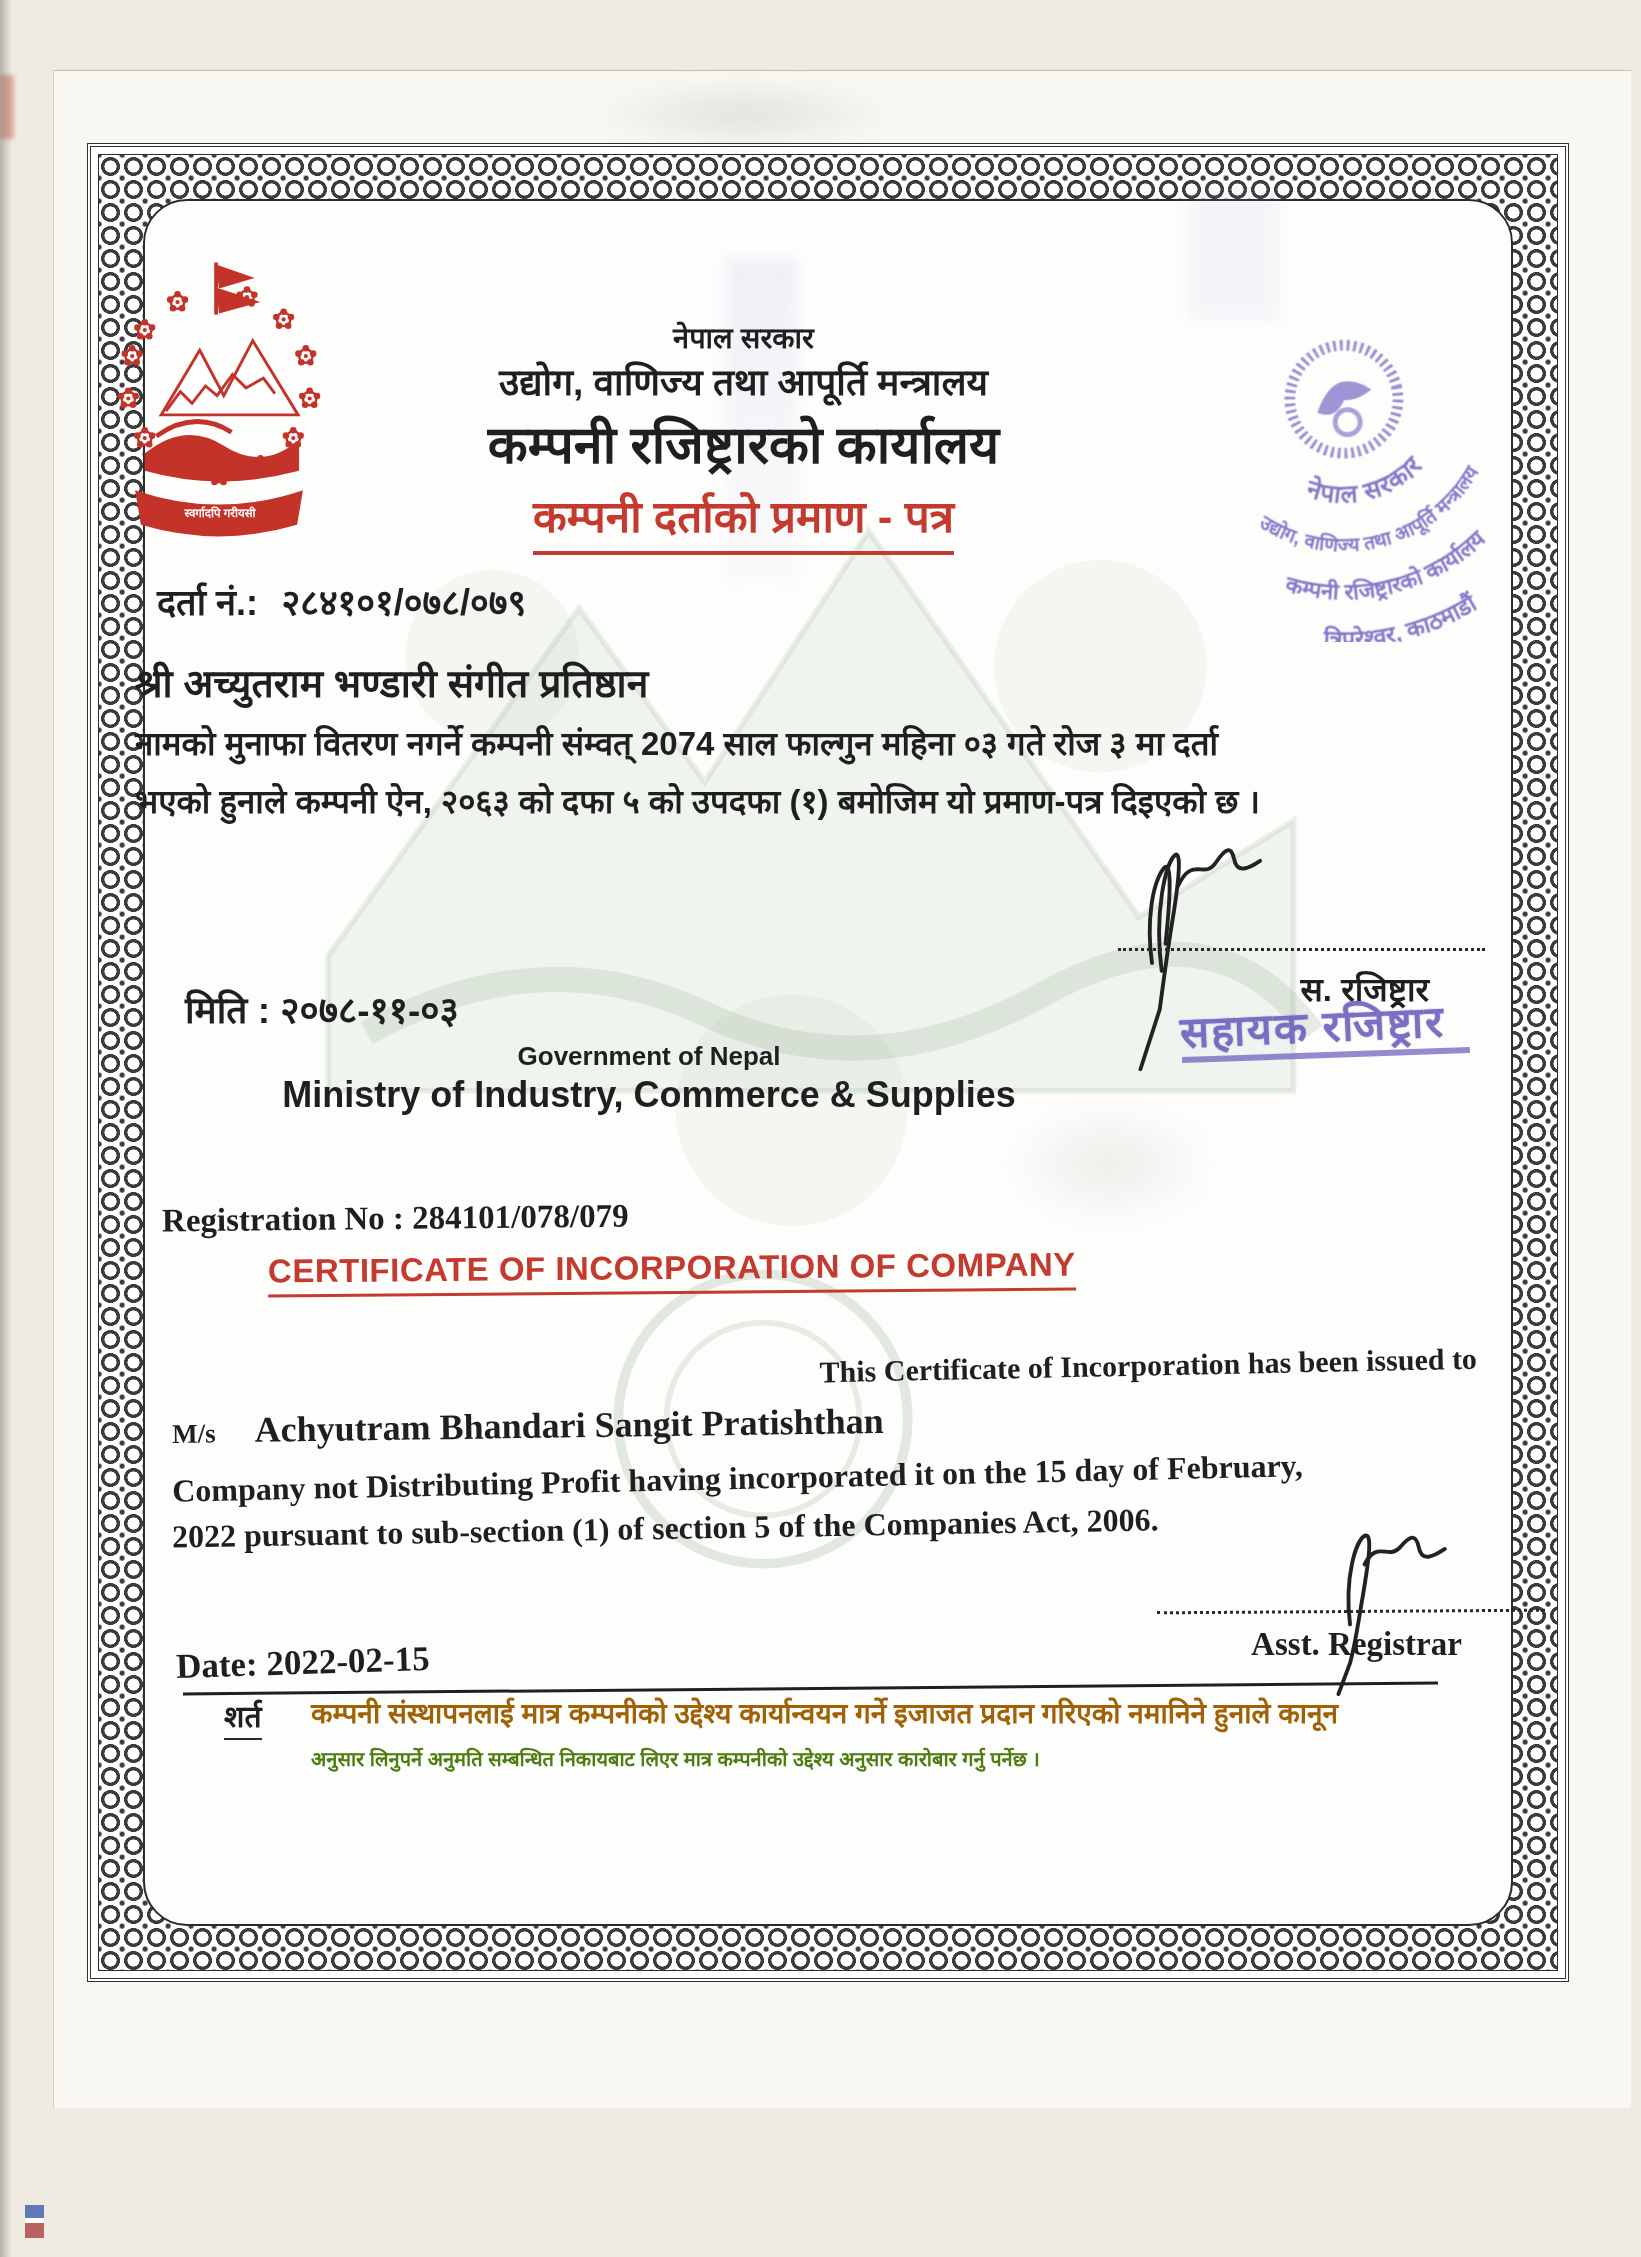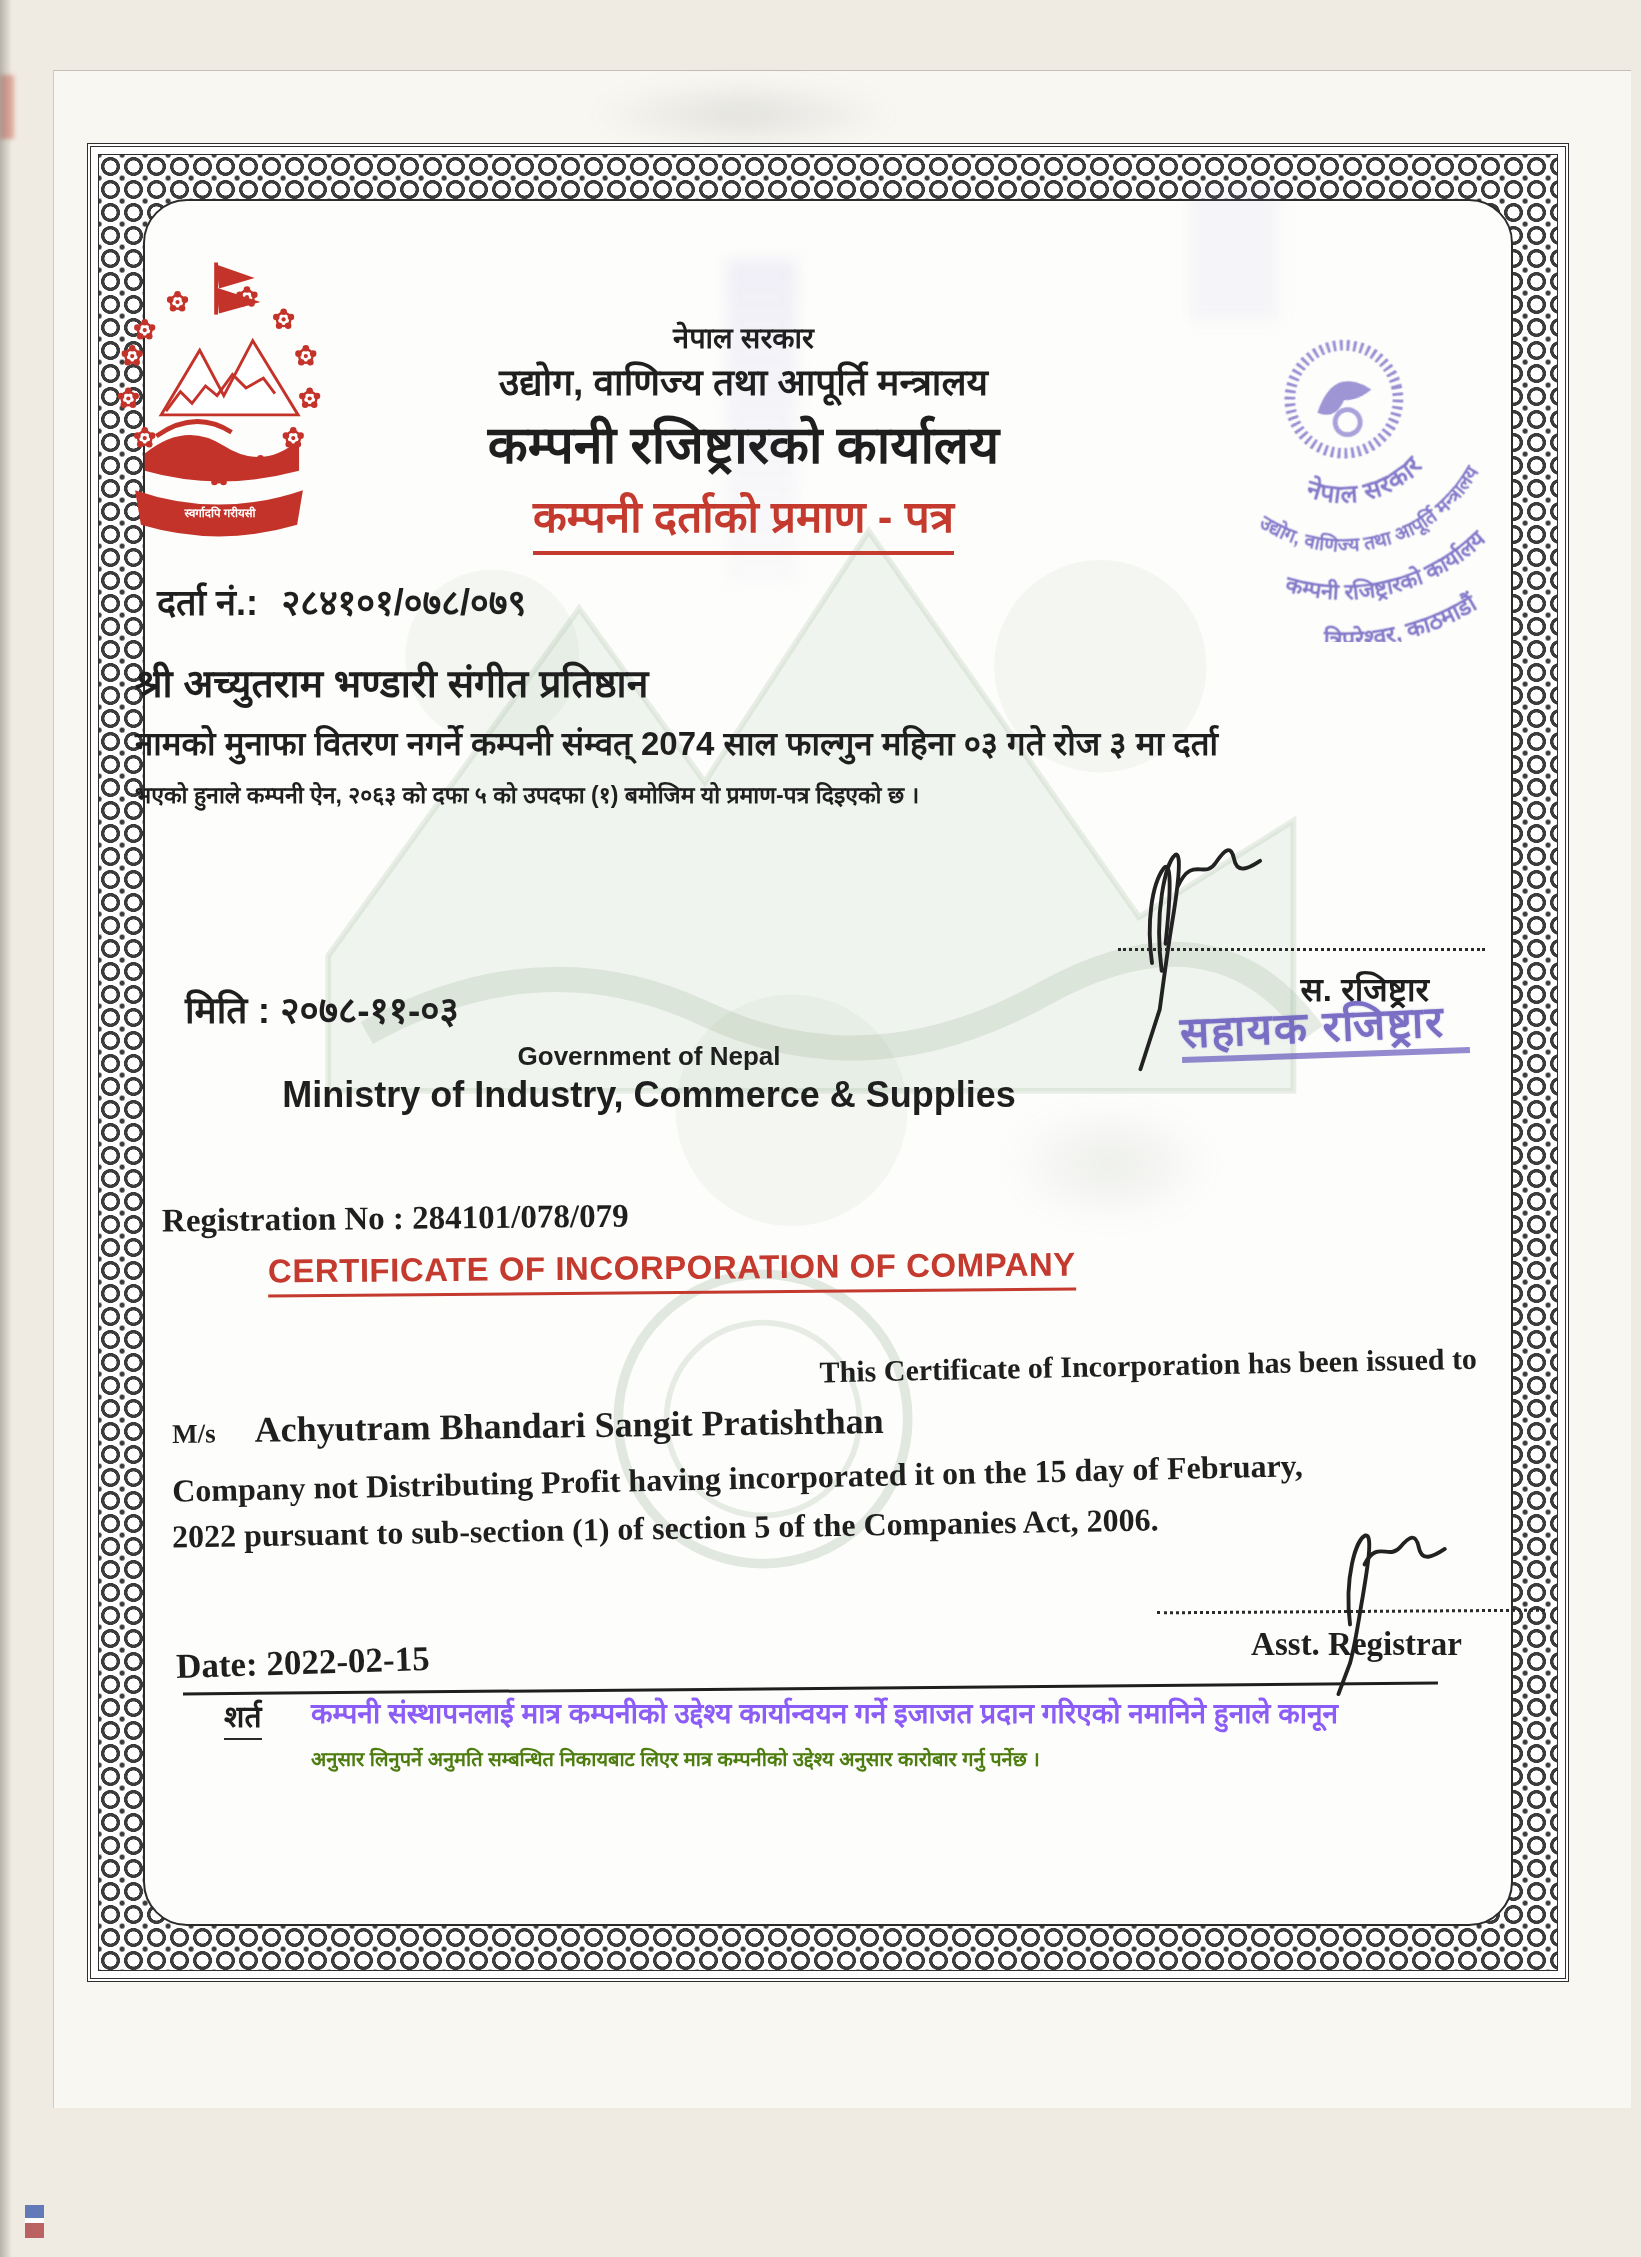--- a/index.html
+++ b/index.html
@@ -35,21 +35,21 @@
   .ink{color:#1f1f1f;}
   
   .np-h1{left:309px;top:317px;width:869px;font-size:29px;}
   .np-h2{left:309px;top:355px;width:869px;font-size:37px;}
   .np-h3{left:309px;top:407px;width:869px;font-size:52px;}
   .np-h4wrap{left:309px;top:485px;width:869px;}
   .np-h4{display:inline-block;font-size:44px;border-bottom:4.8px solid #c43a2e;padding-bottom:6px;}
   .np-reg{left:157px;top:577px;font-size:36px;}
   .np-company{left:135px;top:655px;font-size:39px;}
   .np-body1{left:135px;top:720px;font-size:33px;}
-  .np-body2{left:135px;top:778px;font-size:23px;}
+  .np-body2{left:135px;top:778px;font-size:33px;}
   .np-miti{left:185px;top:983px;font-size:37px;}
   .dotted1{left:1118px;top:948px;width:367px;border-bottom:3.9px dotted #2a2a2a;}
   .sa-reg{left:1207px;top:966px;width:222px;font-size:33px;text-align:right;}
   .stamp-text{left:1180px;top:996px;font-size:43px;color:#6f63c0;letter-spacing:1.9px;
               transform:rotate(-2.5deg);opacity:.92;text-shadow:0 0 1.9px rgba(111,99,192,.55);}
   .stamp-bar{left:1182px;top:1052px;width:288px;height:5.8px;background:#6f63c0;opacity:.75;transform:rotate(-2deg);}
   .en-h1{left:263px;top:1041px;width:772px;font-size:26px;}
   .en-h2{left:263px;top:1074px;width:772px;font-size:36px;}
   .en-h3{left:263px;top:1116px;width:772px;font-size:43px;}
   .en-regno{left:162px;top:1200px;font-size:33px;transform:rotate(-.6deg);}
@@ -61,21 +61,21 @@
   .en-ms .ms{font-size:27px;}
   .en-ms .nm{font-size:36px;margin-left:35px;}
   .en-b1{left:172px;top:1460px;font-size:32px;transform:rotate(-1.3deg);}
   .en-b2{left:172px;top:1510px;font-size:32px;transform:rotate(-1deg);}
   .dotted2{left:1157px;top:1610px;width:388px;border-bottom:3.9px dotted #2a2a2a;transform:rotate(-.4deg);}
   .asst{left:1197px;top:1626px;width:319px;text-align:center;font-size:33px;}
   .en-date{left:176px;top:1643px;font-size:35px;transform:rotate(-1.8deg);}
   .date-line{left:183px;top:1687px;width:1255px;border-top:3.9px solid #1f1f1f;transform:rotate(-.5deg);}
   .cond-label{left:224px;top:1695px;}
   .cond-label span{display:inline-block;font-size:30px;border-bottom:2.9px solid #2a2a2a;padding-bottom:1.9px;}
-  .cond1{left:311px;top:1693px;font-size:28px;color:#8b5cf6;}
+  .cond1{left:311px;top:1693px;font-size:28px;color:#a16207;}
   .cond2{left:311px;top:1745px;font-size:20px;color:#4d7c0f;}
   
   .wm{opacity:1;pointer-events:none;}
   .streak1{left:726px;top:259px;width:71px;height:324px;filter:blur(6.8px);
            background:linear-gradient(rgba(150,140,220,.12),rgba(150,140,220,.03));}
   .streak2{left:1190px;top:185px;width:89px;height:135px;filter:blur(7.7px);background:rgba(150,140,220,.08);}
   .smudge1{left:589px;top:77px;width:309px;height:75px;filter:blur(8.7px);
            background:radial-gradient(rgba(120,120,118,.16),rgba(120,120,118,0) 70%);}
   .smudge2{left:1004px;top:1101px;width:212px;height:126px;filter:blur(9.7px);
            background:radial-gradient(rgba(140,155,140,.14),rgba(140,155,140,0) 70%);}

